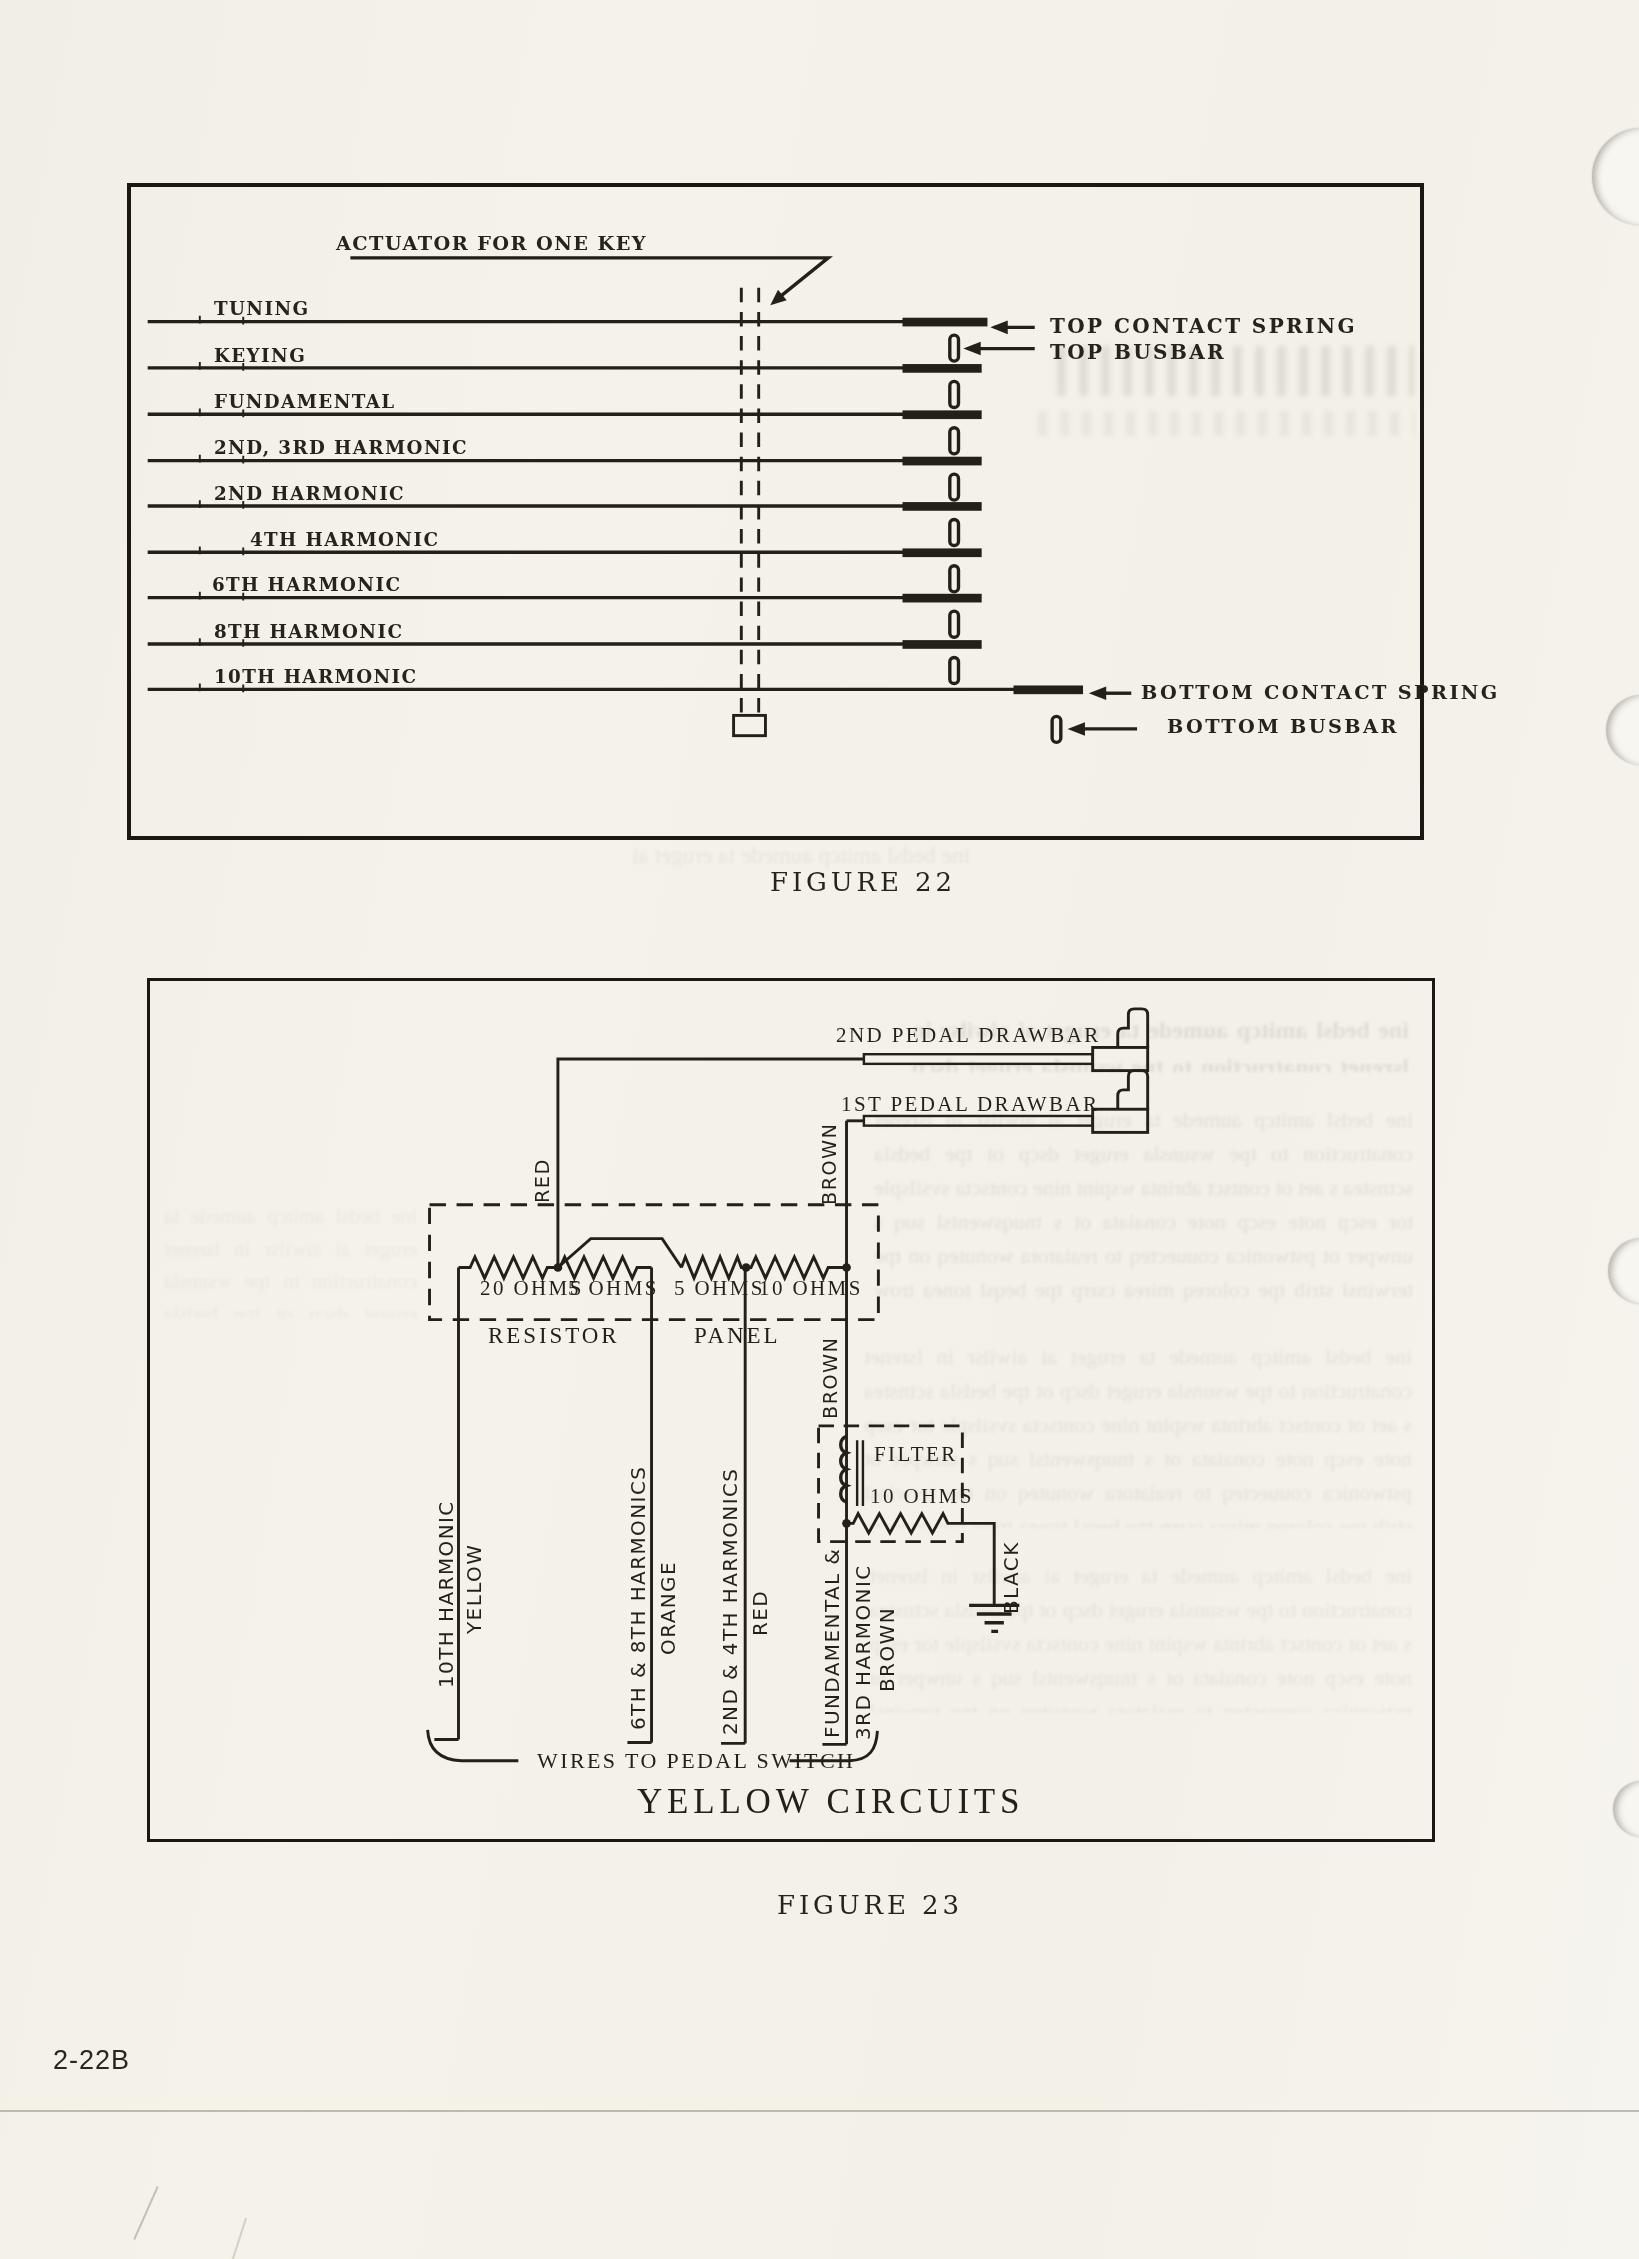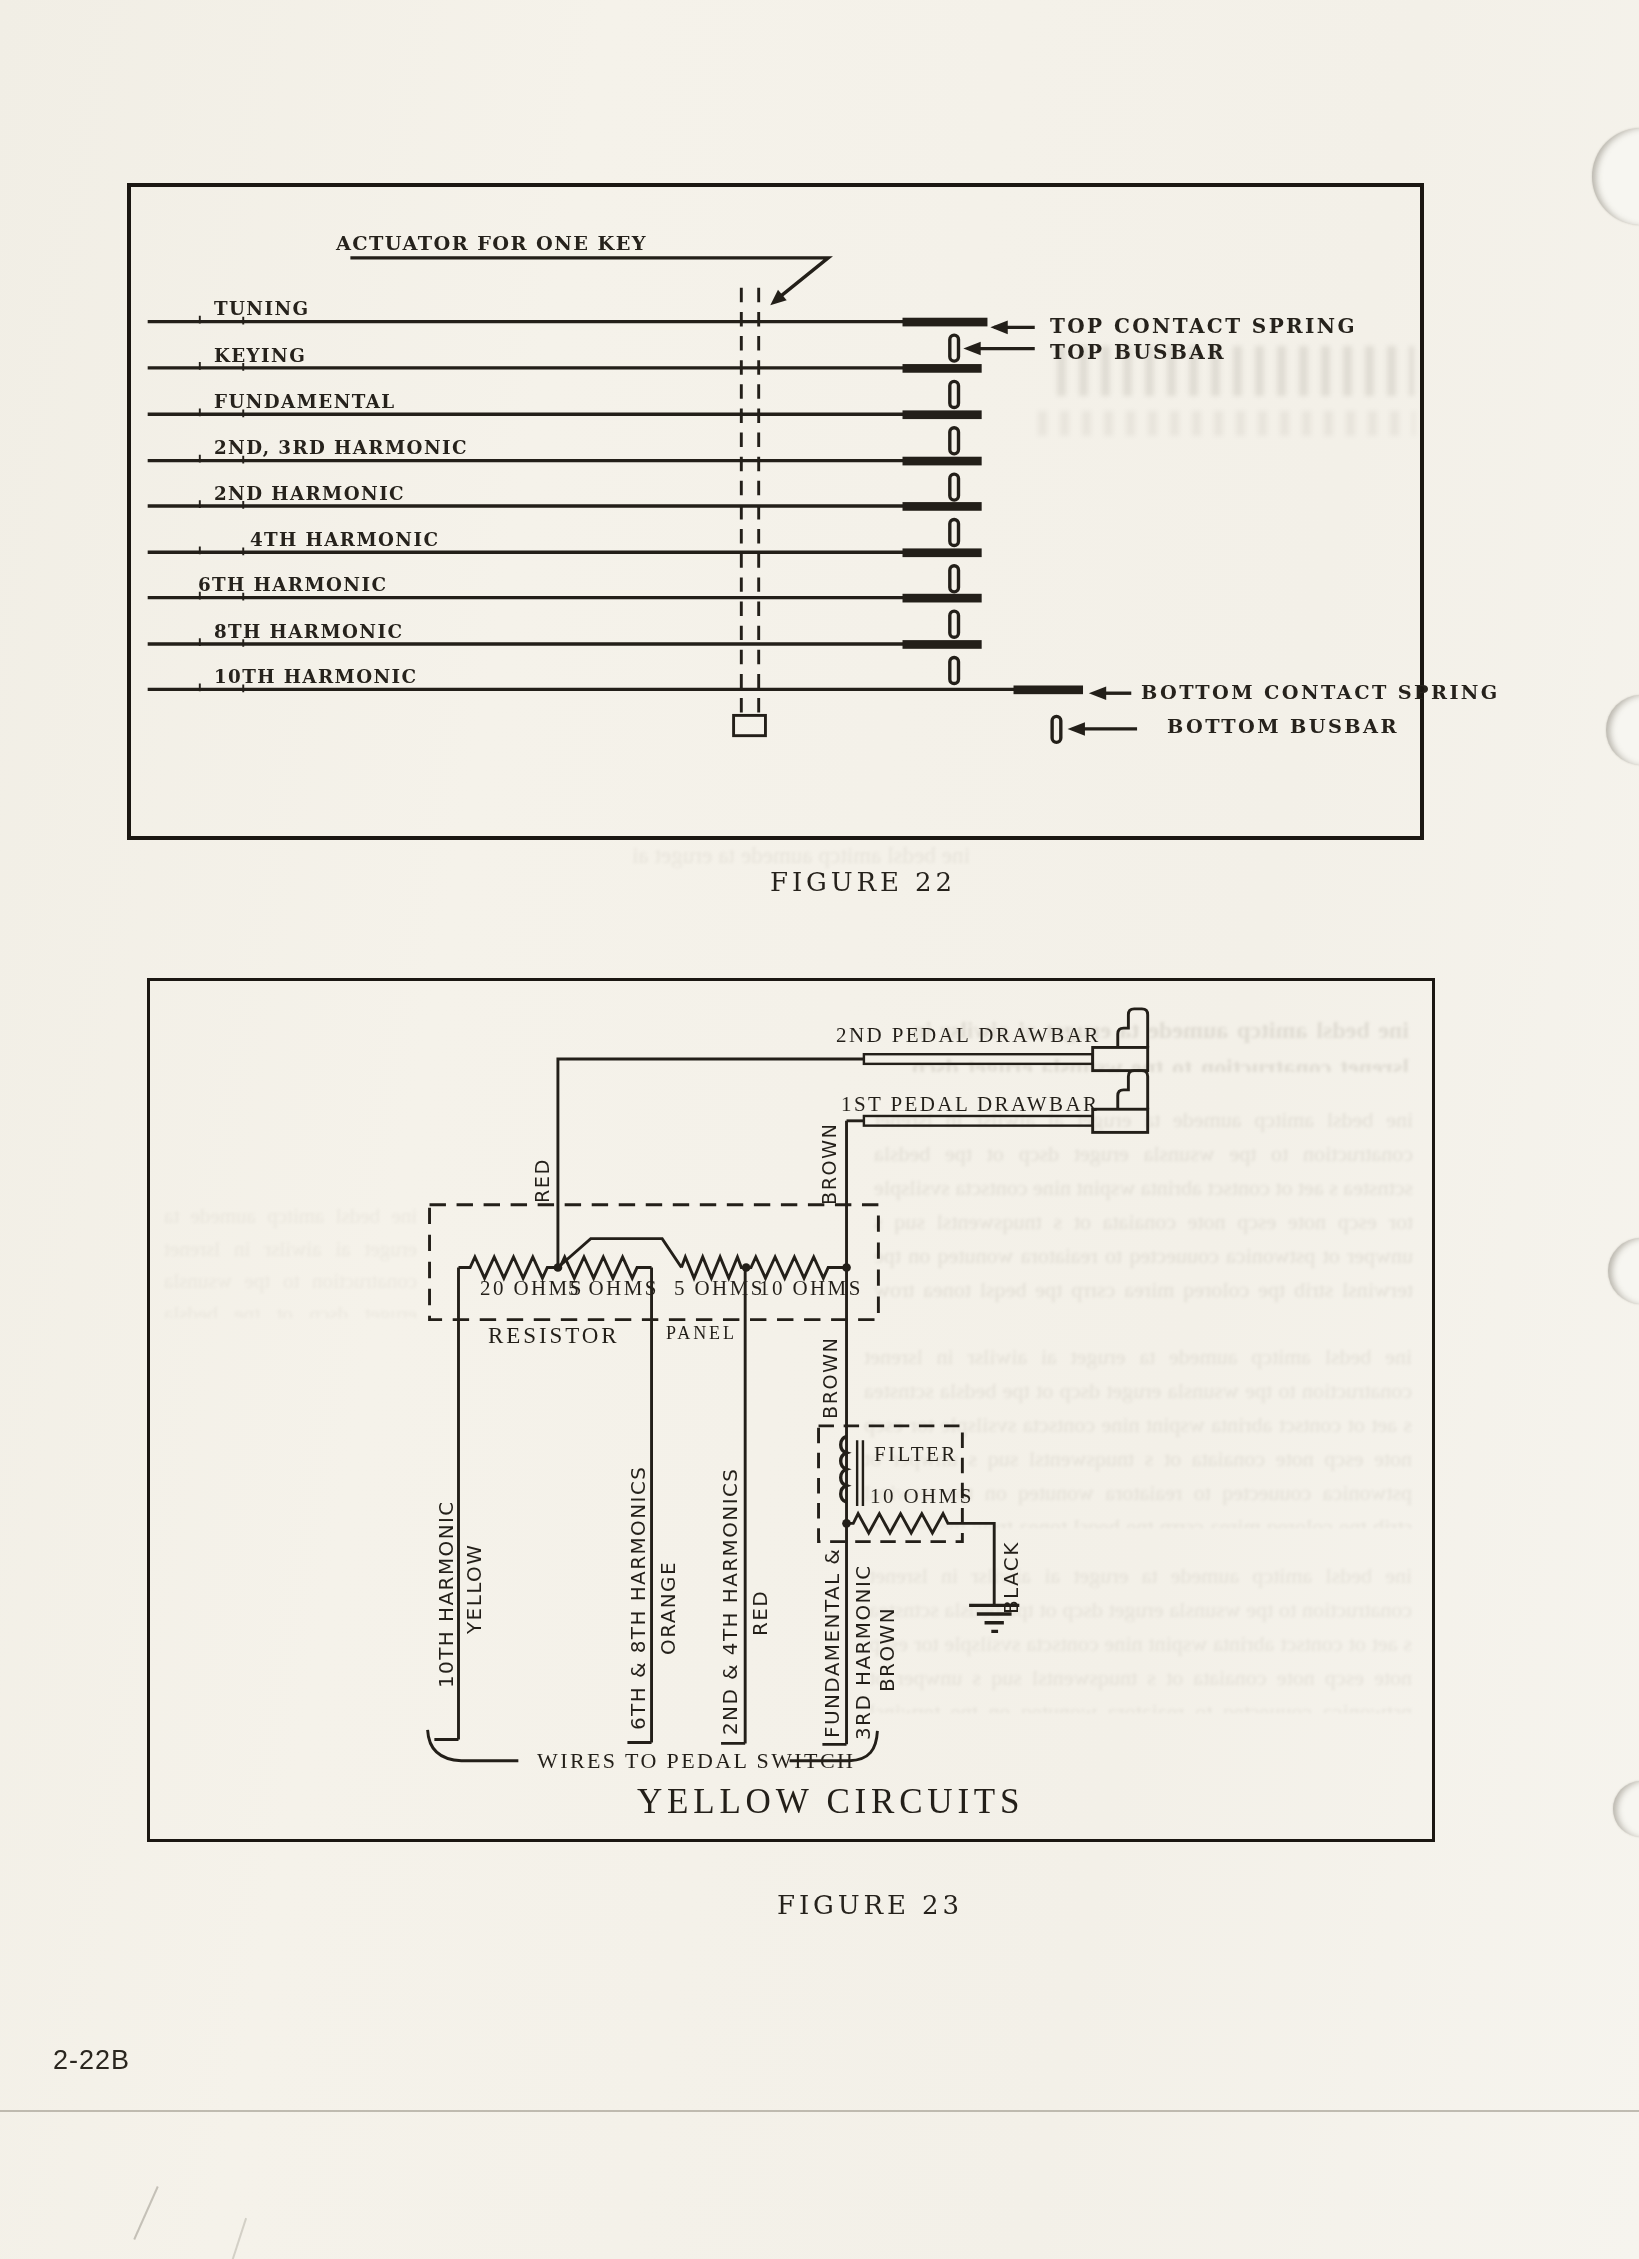--- a/index.html
+++ b/index.html
@@ -151,21 +151,21 @@
   </svg>
 
   <div class="lbl" style="left:336px;top:232px;font-size:19.3px;">ACTUATOR FOR ONE KEY</div>
 
   <div class="lbl" style="left:214px;top:298px;">TUNING</div>
   <div class="lbl" style="left:214px;top:345px;">KEYING</div>
   <div class="lbl" style="left:214px;top:391px;">FUNDAMENTAL</div>
   <div class="lbl" style="left:214px;top:437px;">2ND, 3RD HARMONIC</div>
   <div class="lbl" style="left:214px;top:483px;">2ND HARMONIC</div>
   <div class="lbl" style="left:214px;top:529px;margin-left:36px;">4TH HARMONIC</div>
-  <div class="lbl" style="left:198px;top:574px;text-align:center;">6TH HARMONIC</div>
+  <div class="lbl" style="left:212px;top:574px;text-align:center;">6TH HARMONIC</div>
   <div class="lbl" style="left:214px;top:621px;">8TH HARMONIC</div>
   <div class="lbl" style="left:214px;top:666px;">10TH HARMONIC</div>
 
   <div class="ann" style="left:1050px;top:314px;">TOP CONTACT SPRING</div>
   <div class="ann" style="left:1050px;top:340px;">TOP BUSBAR</div>
   <div class="ann" style="left:1141px;top:681px;font-size:19.3px;">BOTTOM CONTACT SPRING</div>
   <div class="ann" style="left:1147px;top:715px;font-size:19.3px;margin-left:20px;">BOTTOM BUSBAR</div>
 
   <div class="cap" style="left:770px;top:867px;">FIGURE 22</div>
 
@@ -174,21 +174,21 @@
 
   <div class="vhand" style="left:531px;top:1203px;font-size:19.3px;">RED</div>
   <div class="vhand" style="left:818px;top:1205px;font-size:19.3px;">BROWN</div>
 
   <div class="hand" style="left:480px;top:1276px;font-size:21px;">20 OHMS</div>
   <div class="hand" style="left:568px;top:1276px;font-size:21px;">5 OHMS</div>
   <div class="hand" style="left:674px;top:1276px;font-size:21px;">5 OHMS</div>
   <div class="hand" style="left:759px;top:1276px;font-size:21px;">10 OHMS</div>
 
   <div class="hand" style="left:488px;top:1323px;font-size:23px;letter-spacing:2.9px;">RESISTOR</div>
-  <div class="hand" style="left:666px;top:1323px;font-size:18px;letter-spacing:2.9px;">PANEL</div>
+  <div class="hand" style="left:694px;top:1323px;font-size:23px;letter-spacing:2.9px;">PANEL</div>
 
   <div class="vhand" style="left:819px;top:1419px;font-size:19.3px;">BROWN</div>
 
   <div class="hand" style="left:874px;top:1442px;font-size:21px;">FILTER</div>
   <div class="hand" style="left:870px;top:1484px;font-size:21px;">10 OHMS</div>
 
   <div class="vhand" style="left:999px;top:1614px;">BLACK</div>
 
   <div class="vhand" style="left:434px;top:1688px;">10TH HARMONIC</div>
   <div class="vhand" style="left:462px;top:1634px;">YELLOW</div>

